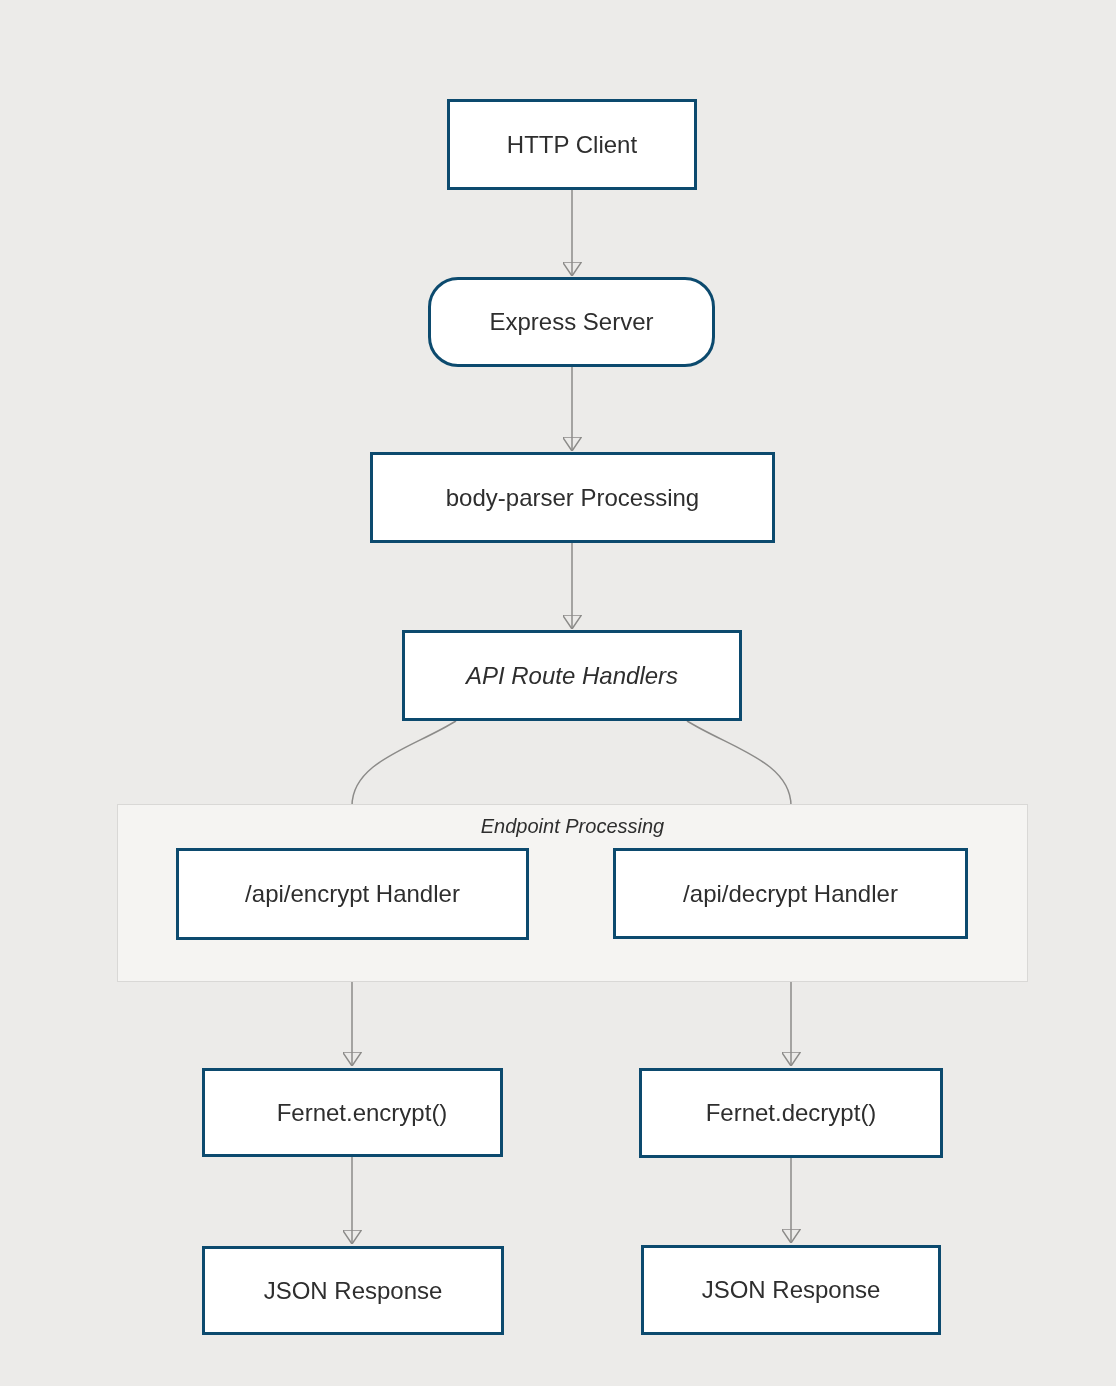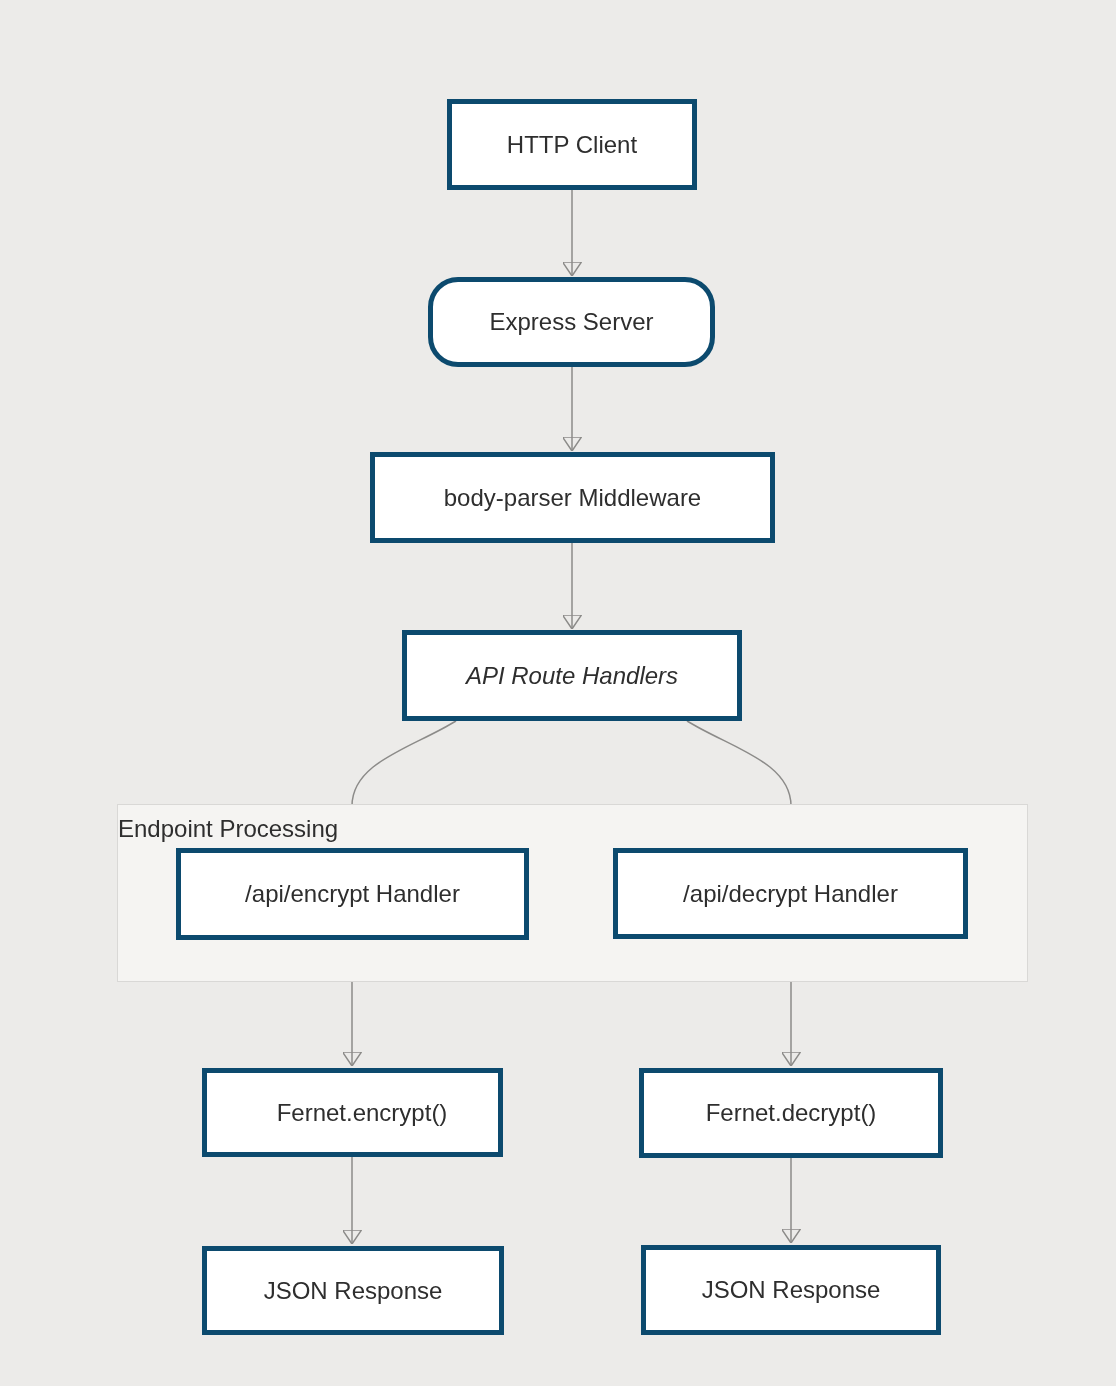--- a/index.html
+++ b/index.html
@@ -36,28 +36,29 @@
     height: 178px;
     background: #F5F4F2;
     border: 1px solid #D9D8D6;
     box-sizing: border-box;
   }
   .subgraph-title {
     position: absolute;
     left: 0;
     top: 10px;
     width: 100%;
-    text-align: left;
-    font-size: 24px;
+    text-align: center;
+    font-size: 20px;
     color: #2E2E2E;
+    font-style: italic;
   }
   .node {
     position: absolute;
     background: #FFFFFF;
-    border: 5px solid #0c4a6e;
+    border: 3px solid #0c4a6e;
     box-sizing: border-box;
     display: flex;
     align-items: center;
     justify-content: center;
     font-size: 24px;
     color: #2E2E2E;
     white-space: nowrap;
   }
   #node-http-client     { left: 447px; top: 99px;   width: 250px; height: 91px; }
   #node-express-server  { left: 428px; top: 277px;  width: 287px; height: 90px; border-radius: 30px; }
@@ -98,21 +99,21 @@
 
   <div class="node" id="node-http-client">
     <span>HTTP Client</span>
   </div>
 
   <div class="node" id="node-express-server">
     <span>Express Server</span>
   </div>
 
   <div class="node" id="node-body-parser">
-    <span>body-parser Middleware</span>
+    <span>body-parser Processing</span>
   </div>
 
   <div class="node" id="node-api-routes">
     <span>API Route Handlers</span>
   </div>
 
   <div class="node" id="node-encrypt-handler">
     <span>/api/encrypt Handler</span>
   </div>
 

